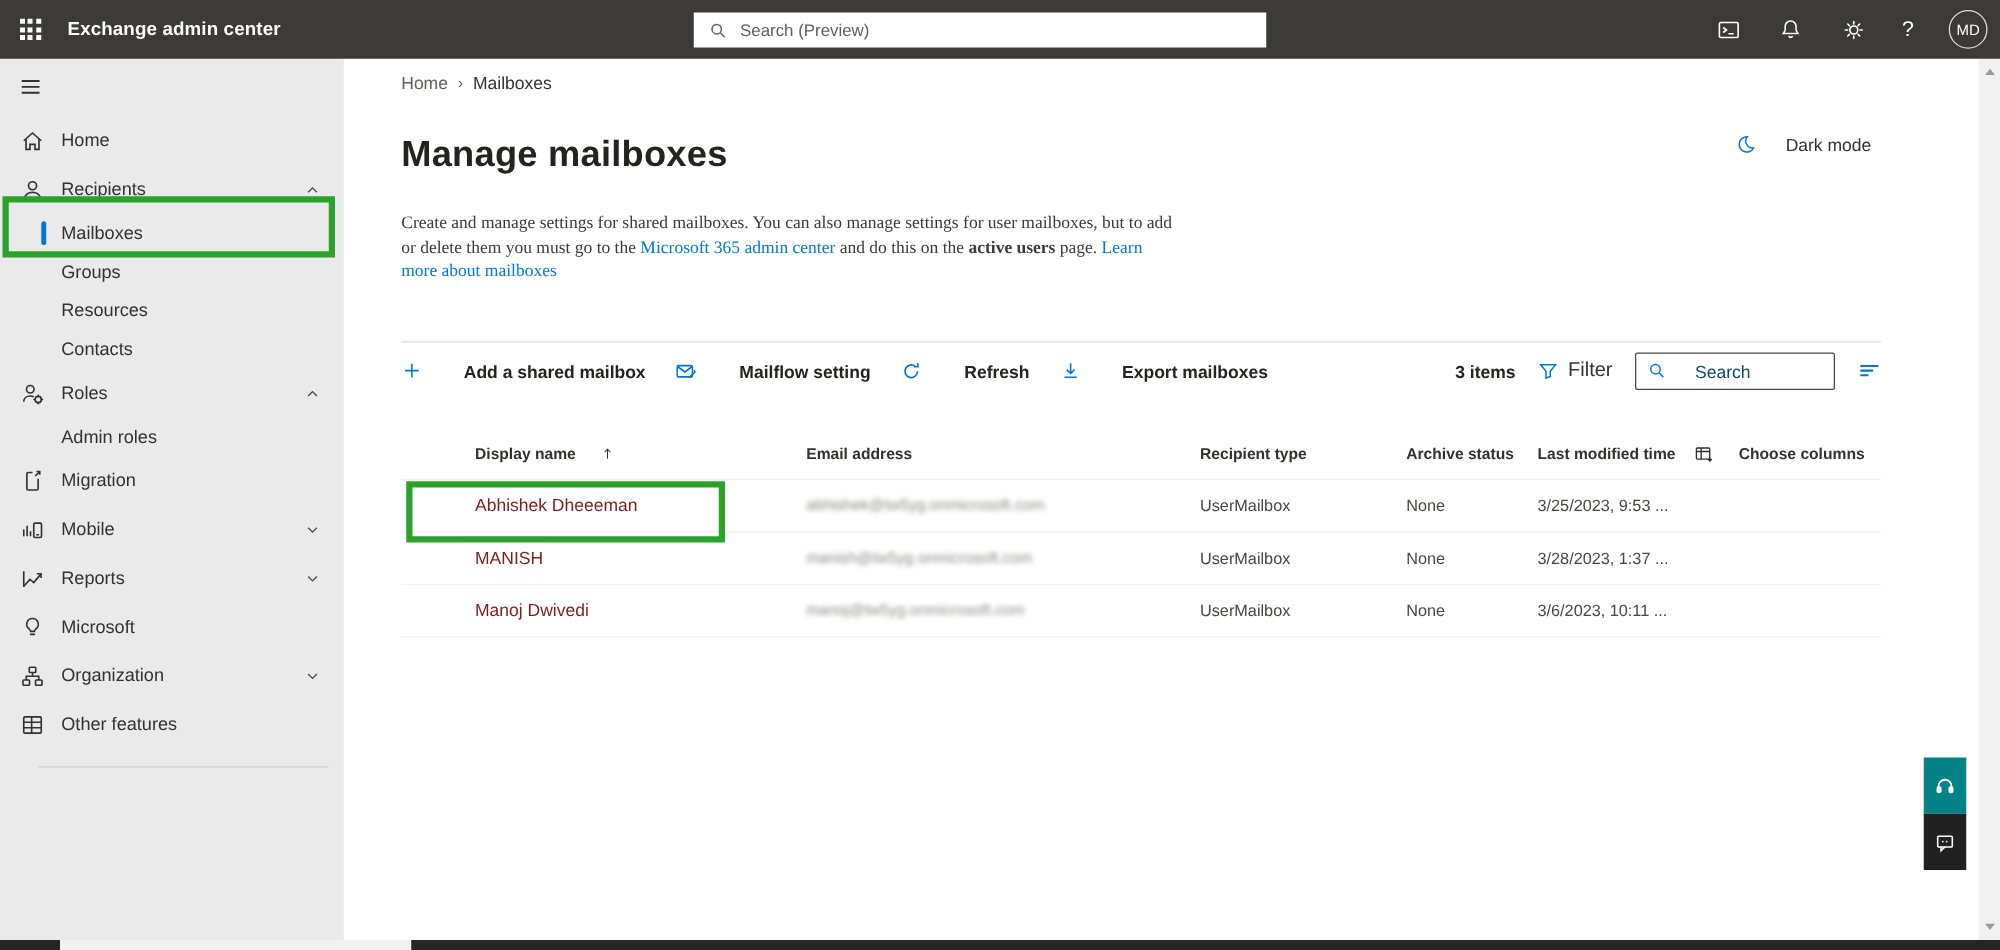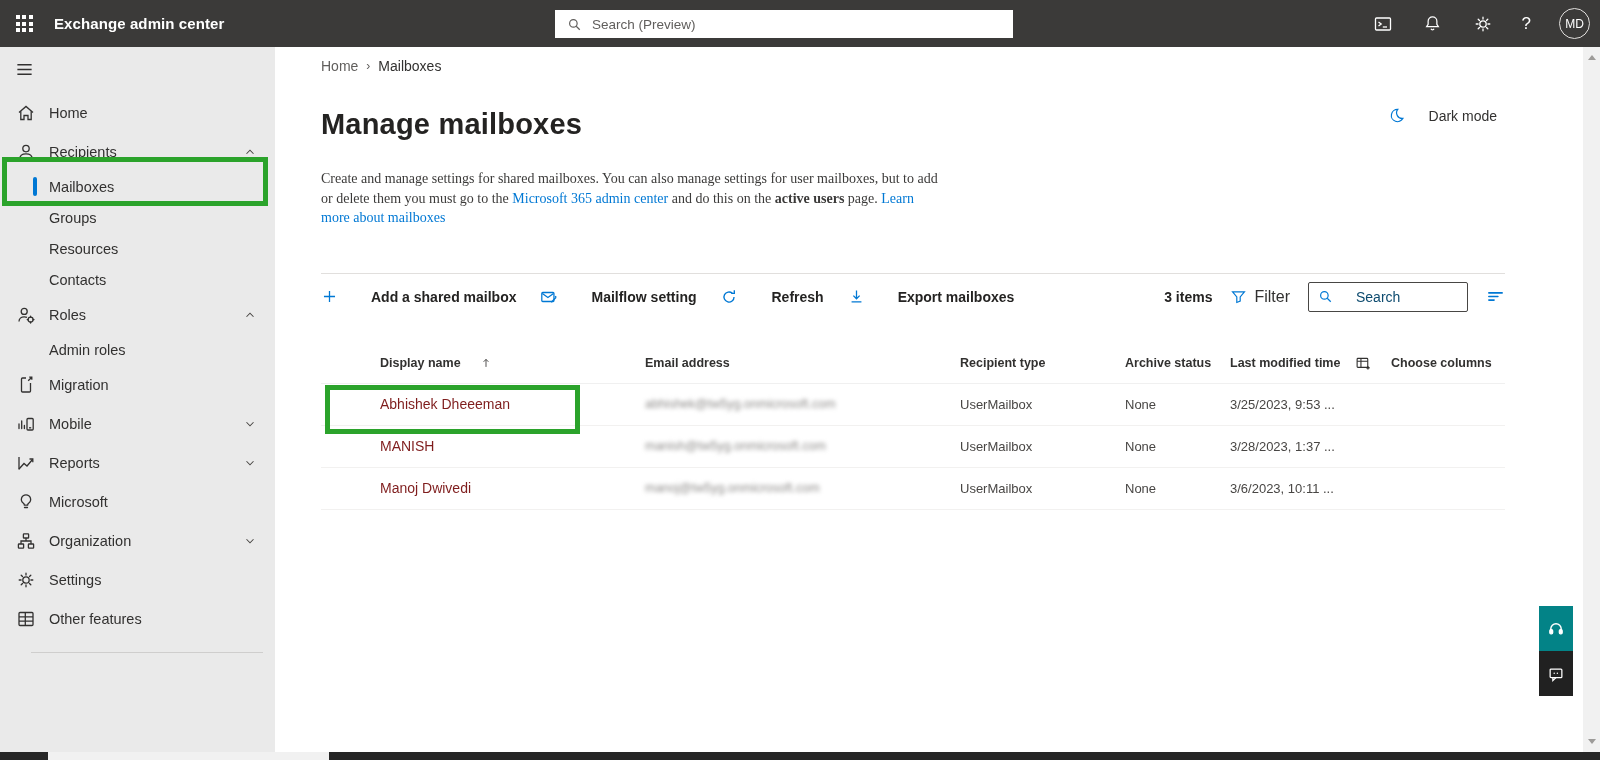--- a/index.html
+++ b/index.html
@@ -262,29 +262,20 @@
             <rect x="12.4" y="13" width="5.2" height="4.2" rx="0.6"></rect>
             <path d="M10 7 V10 M5 13 V10 H15 V13"></path>
           </svg>
         </span>
       <span>Organization</span>
       <span class="chev">
           <svg width="14" height="14" viewBox="0 0 20 20" fill="none" stroke="currentColor" stroke-width="1.5">
             <path d="M5 7.5 L10 12.5 L15 7.5"></path>
           </svg>
         </span>
-    </div>
-    <div class="nav-item">
-      <span class="nicon">
-          <svg width="20" height="20" viewBox="0 0 20 20" fill="none" stroke="currentColor" stroke-width="1.3" stroke-linecap="round">
-            <circle cx="10" cy="10" r="3.2"></circle>
-            <path d="M10 3.2 V5.1 M10 14.9 V16.8 M3.2 10 H5.1 M14.9 10 H16.8 M5.2 5.2 L6.5 6.5 M13.5 13.5 L14.8 14.8 M14.8 5.2 L13.5 6.5 M6.5 13.5 L5.2 14.8"></path>
-          </svg>
-        </span>
-      <span>Settings</span>
     </div>
     <div class="nav-item">
       <span class="nicon">
           <svg width="20" height="20" viewBox="0 0 20 20" fill="none" stroke="currentColor" stroke-width="1.3">
             <rect x="3" y="3.5" width="14" height="13" rx="1"></rect>
             <path d="M3 7.8 H17 M3 12.2 H17 M9.3 3.5 V16.5"></path>
           </svg>
         </span>
       <span>Other features</span>
     </div>

